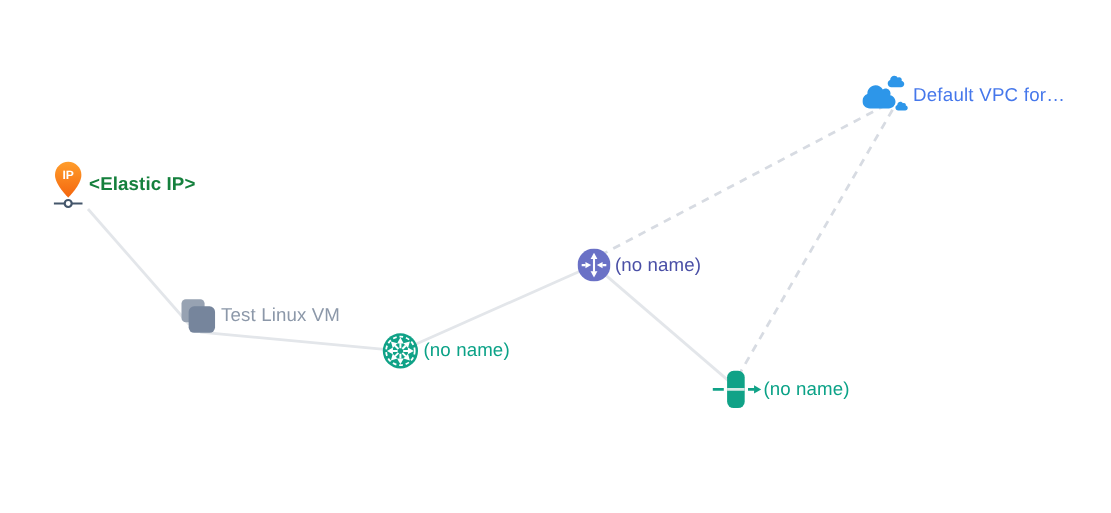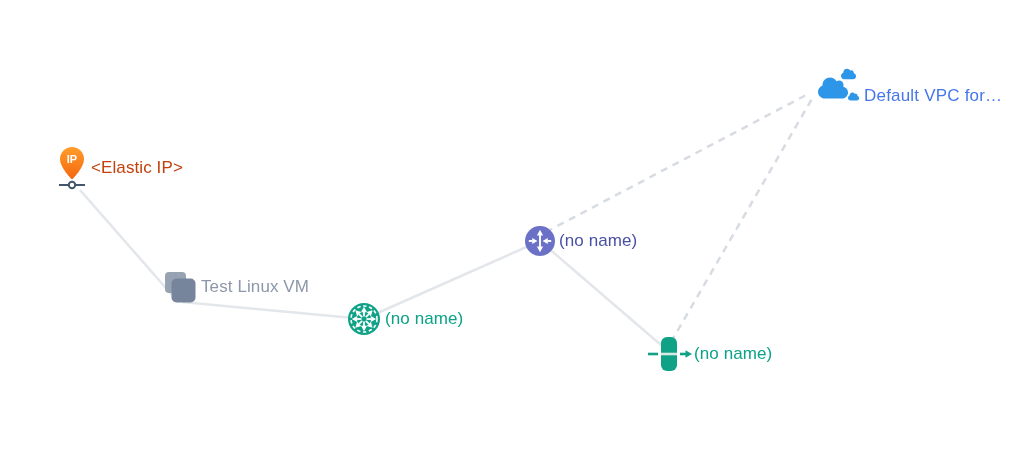--- a/index.html
+++ b/index.html
@@ -27,49 +27,49 @@
 
   <svg id="edges" width="1010" height="466" viewBox="0 0 1010 466">
       <line x1="80" y1="190" x2="172" y2="295" stroke="#E3E6EA" stroke-width="2.5" class="edge-solid"></line>
       <line x1="182" y1="302" x2="364" y2="319" stroke="#E3E6EA" stroke-width="2.5" class="edge-solid"></line>
       <line x1="364" y1="319" x2="540" y2="241" stroke="#E3E6EA" stroke-width="2.5" class="edge-solid"></line>
       <line x1="540" y1="241" x2="668" y2="351" stroke="#E3E6EA" stroke-width="2.5" class="edge-solid"></line>
       <line x1="546" y1="232" x2="810" y2="93" stroke="#D7DBE2" stroke-width="2.5" stroke-dasharray="7 6" class="edge-dashed"></line>
       <line x1="671" y1="342" x2="813" y2="97" stroke="#D7DBE2" stroke-width="2.5" stroke-dasharray="7 6" class="edge-dashed"></line>
     </svg>
 
-  <div class="node" data-node="vpc" style="left: 818px; top: 68px; align-items: flex-end;">
+  <div class="node" data-node="vpc" style="left: 784px; top: 68px;">
     <span class="icon" style="color: rgb(45, 150, 233);">
       <svg width="42" height="38" viewBox="0 0 42 38">
         <g fill="currentColor">
           <path transform="translate(0,8) scale(0.047)" d="M0 336c0 79.5 64.5 144 144 144H512c70.7 0 128-57.3 128-128c0-61.9-44-113.6-102.4-125.4c4.1-10.7 6.4-22.4 6.4-34.6c0-53-43-96-96-96c-19.7 0-38.1 6-53.3 16.2C367 64.2 315.3 32 256 32C167.6 32 96 103.6 96 192c0 2.7 .1 5.4 .2 8.1C40.2 219.8 0 273.2 0 336z"></path>
           <path transform="translate(23,0) scale(0.0235)" stroke="#fff" stroke-width="115" paint-order="stroke" d="M0 336c0 79.5 64.5 144 144 144H512c70.7 0 128-57.3 128-128c0-61.9-44-113.6-102.4-125.4c4.1-10.7 6.4-22.4 6.4-34.6c0-53-43-96-96-96c-19.7 0-38.1 6-53.3 16.2C367 64.2 315.3 32 256 32C167.6 32 96 103.6 96 192c0 2.7 .1 5.4 .2 8.1C40.2 219.8 0 273.2 0 336z"></path>
           <path transform="translate(30,24) scale(0.0175)" stroke="#fff" stroke-width="155" paint-order="stroke" d="M0 336c0 79.5 64.5 144 144 144H512c70.7 0 128-57.3 128-128c0-61.9-44-113.6-102.4-125.4c4.1-10.7 6.4-22.4 6.4-34.6c0-53-43-96-96-96c-19.7 0-38.1 6-53.3 16.2C367 64.2 315.3 32 256 32C167.6 32 96 103.6 96 192c0 2.7 .1 5.4 .2 8.1C40.2 219.8 0 273.2 0 336z"></path>
         </g>
       </svg>
     </span>
     <span class="label" style="color: rgb(69, 119, 235); font-weight: 500;">Default VPC for…</span>
   </div>
 
-  <div class="node" data-node="eip" style="left: 57px; top: 146px;">
+  <div class="node" data-node="eip" style="left: 47px; top: 146px;">
     <span class="icon" style="color: rgb(249, 123, 22);">
       <svg width="30" height="44" viewBox="0 0 30 44">
         <defs>
           <linearGradient id="pinGrad" x1="0" y1="0" x2="0" y2="1">
             <stop offset="0" stop-color="#FF9D2B"></stop>
             <stop offset="1" stop-color="#F4660E"></stop>
           </linearGradient>
         </defs>
         <line x1="2" y1="39" x2="28" y2="39" stroke="#44566B" stroke-width="2"></line>
         <circle cx="15" cy="39" r="3.2" fill="#fff" stroke="#44566B" stroke-width="2"></circle>
         <path d="M15 1 C8.4 1 3 6.4 3 13 C3 22 15 33.5 15 33.5 C15 33.5 27 22 27 13 C27 6.4 21.6 1 15 1 Z" fill="url(#pinGrad)"></path>
         <text x="15" y="17" text-anchor="middle" font-family="Liberation Sans, sans-serif" font-size="11" font-weight="bold" fill="#fff">IP</text>
       </svg>
     </span>
-    <span class="label" style="color: #c2410c; font-weight: 400;">&lt;Elastic IP&gt;</span>
+    <span class="label" style="color: #15803d; font-weight: 700;">&lt;Elastic IP&gt;</span>
   </div>
 
   <div class="node" data-node="vm" style="left: 163px; top: 270px;">
     <span class="icon" style="color: rgb(118, 133, 156);">
       <svg width="34" height="34" viewBox="0 0 34 34">
         <rect x="2" y="2" width="21" height="21" rx="4" fill="#97A2B2"></rect>
         <rect x="8.5" y="8.5" width="24" height="24" rx="5" fill="currentColor"></rect>
       </svg>
     </span>
     <span class="label" style="color: rgb(140, 152, 169); font-weight: 400;">Test Linux VM</span>

